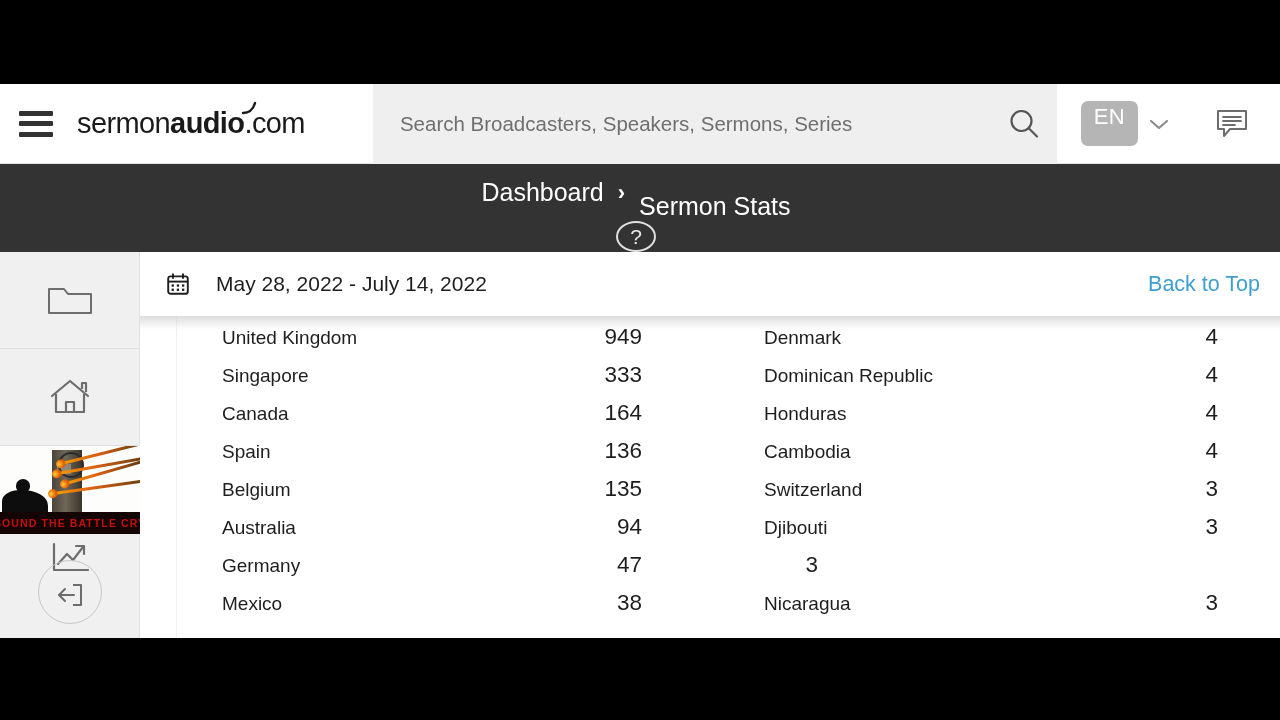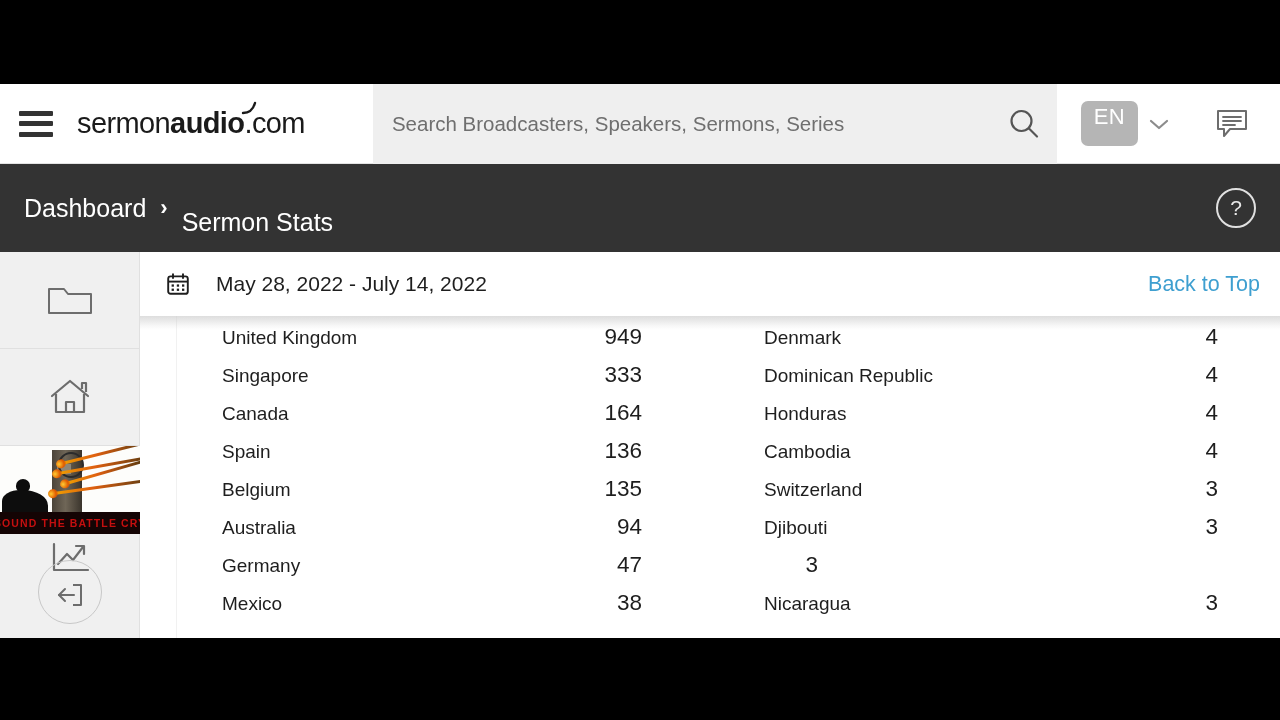--- a/index.html
+++ b/index.html
@@ -94,21 +94,21 @@
     align-items: center;
     max-width: 716px;
   }
   #search-input {
     flex: 1 1 auto;
     border: none;
     outline: none;
     background: transparent;
     font-size: 20.5px;
     color: #6f6f6f;
-    padding-left: 19px;
+    padding-left: 27px;
     font-family: "Liberation Sans", sans-serif;
   }
   #search-input::placeholder { color: #6f6f6f; opacity: 1; }
   #search-btn {
     width: 66px; height: 80px;
     display: flex; align-items: center; justify-content: center;
     background: transparent; border: none; cursor: pointer;
   }
 
   #header-right {
@@ -142,21 +142,22 @@
     background: transparent; border: none; cursor: pointer;
     margin-left: 34px;
   }
 
   
   #crumbbar {
     height: 88px;
     background: #333333;
     display: flex;
     align-items: center;
-    padding: 0 24px 0 24px;
+    padding: 0 24px 0 16px;
+    flex-direction: column;
   }
   #crumbs {
     display: flex;
     align-items: center;
     gap: 14px;
     flex: 1 1 auto;
   }
   .crumb {
     color: #ffffff;
     font-size: 25px;

